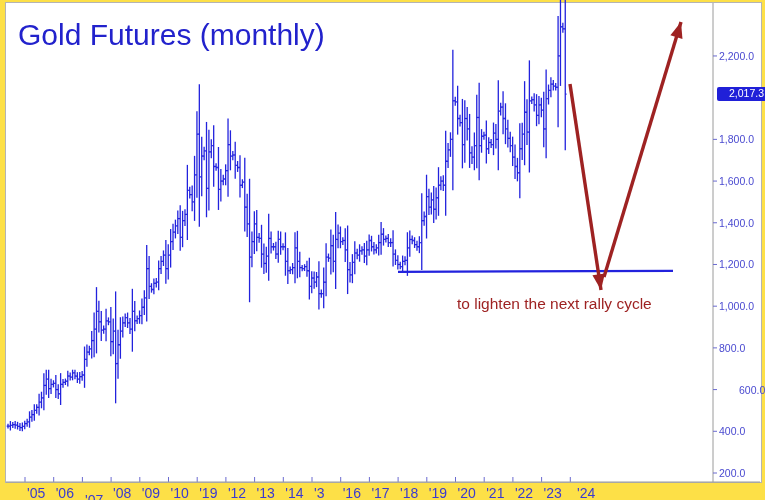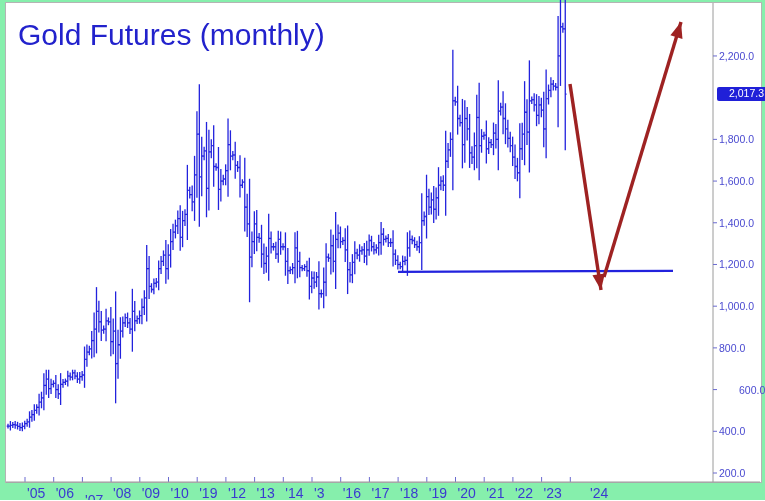--- a/index.html
+++ b/index.html
@@ -1,17 +1,17 @@
 <!DOCTYPE html>
 <html><head>
 <meta charset="utf-8">
 <style>
   html,body{margin:0;padding:0;background:#fff;}
   body{font-family:"Liberation Sans",sans-serif;}
-  #page{position:relative;width:765px;height:500px;background:#86efac;overflow:hidden;}
+  #page{position:relative;width:765px;height:500px;background:#fde047;overflow:hidden;}
   #frame{position:absolute;left:5px;top:2px;width:757px;height:481px;border:1px solid #b4b4b4;box-sizing:border-box;background:#fff;}
   #chart-title{position:absolute;left:18px;top:18px;font-size:30px;color:#2222cc;letter-spacing:0px;white-space:nowrap;}
   #plot-svg{position:absolute;left:0;top:0;width:765px;height:501px;}
   .axis-tick-label{position:absolute;font-size:10.5px;color:#4a4ad0;white-space:nowrap;}
   .xtick-label{position:absolute;font-size:14px;color:#3a3ad0;white-space:nowrap;}
   #price-badge{position:absolute;background:#2020d8;color:#ffffff;font-size:10.5px;padding:1px 3px 2px 3px;border-radius:2px;white-space:nowrap;line-height:11px;}
   #annotation{position:absolute;color:#9e2222;font-size:15.5px;line-height:19px;white-space:nowrap;}
 </style>
 </head>
 <body>
@@ -793,21 +793,22 @@
       <div class="xtick-label" style="left: 285.3px; top: 485px;">'14</div>
       <div class="xtick-label" style="left: 314px; top: 485px;">'3</div>
       <div class="xtick-label" style="left: 342.7px; top: 485px;">'16</div>
       <div class="xtick-label" style="left: 371.4px; top: 485px;">'17</div>
       <div class="xtick-label" style="left: 400.1px; top: 485px;">'18</div>
       <div class="xtick-label" style="left: 428.8px; top: 485px;">'19</div>
       <div class="xtick-label" style="left: 457.5px; top: 485px;">'20</div>
       <div class="xtick-label" style="left: 486.2px; top: 485px;">'21</div>
       <div class="xtick-label" style="left: 514.9px; top: 485px;">'22</div>
       <div class="xtick-label" style="left: 543.6px; top: 485px;">'23</div>
-      <div class="xtick-label" style="left: 590px; top: 485px; text-align: right;">'24</div>
+      <div class="xtick-label" style="left: 577px; top: 485px; text-align: right;">'24</div>
     </div>
 
   <div id="price-badge" style="left: 717px; top: 87.0563px; padding-left: 12px;">2,017.3</div>
 
   <div id="annotation" style="left: 457px; top: 294px;">
+    <div>to lighten the next rally cycle</div>
   </div>
 
 </div>
 
 </body></html>

